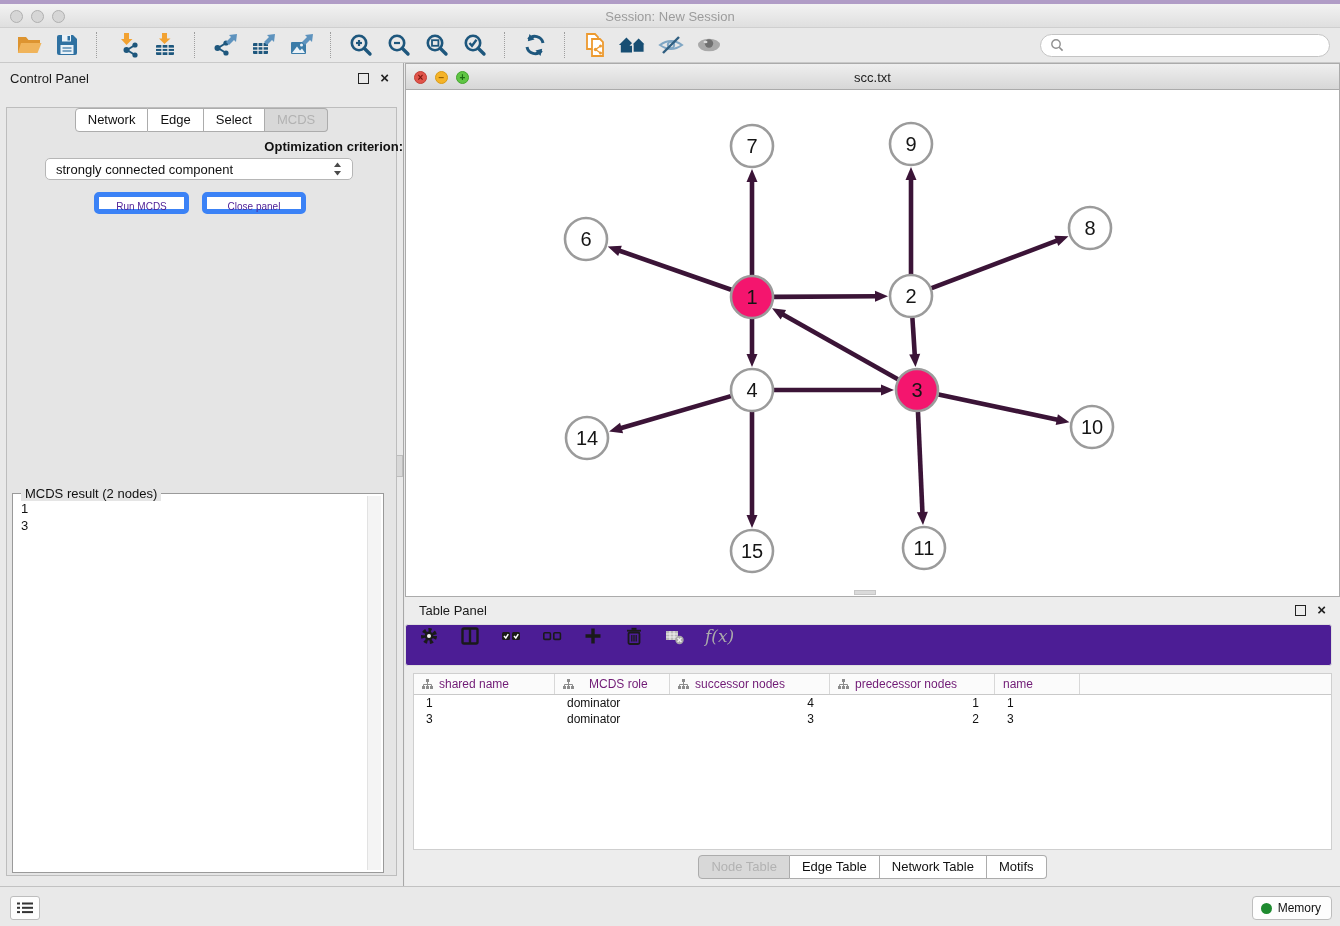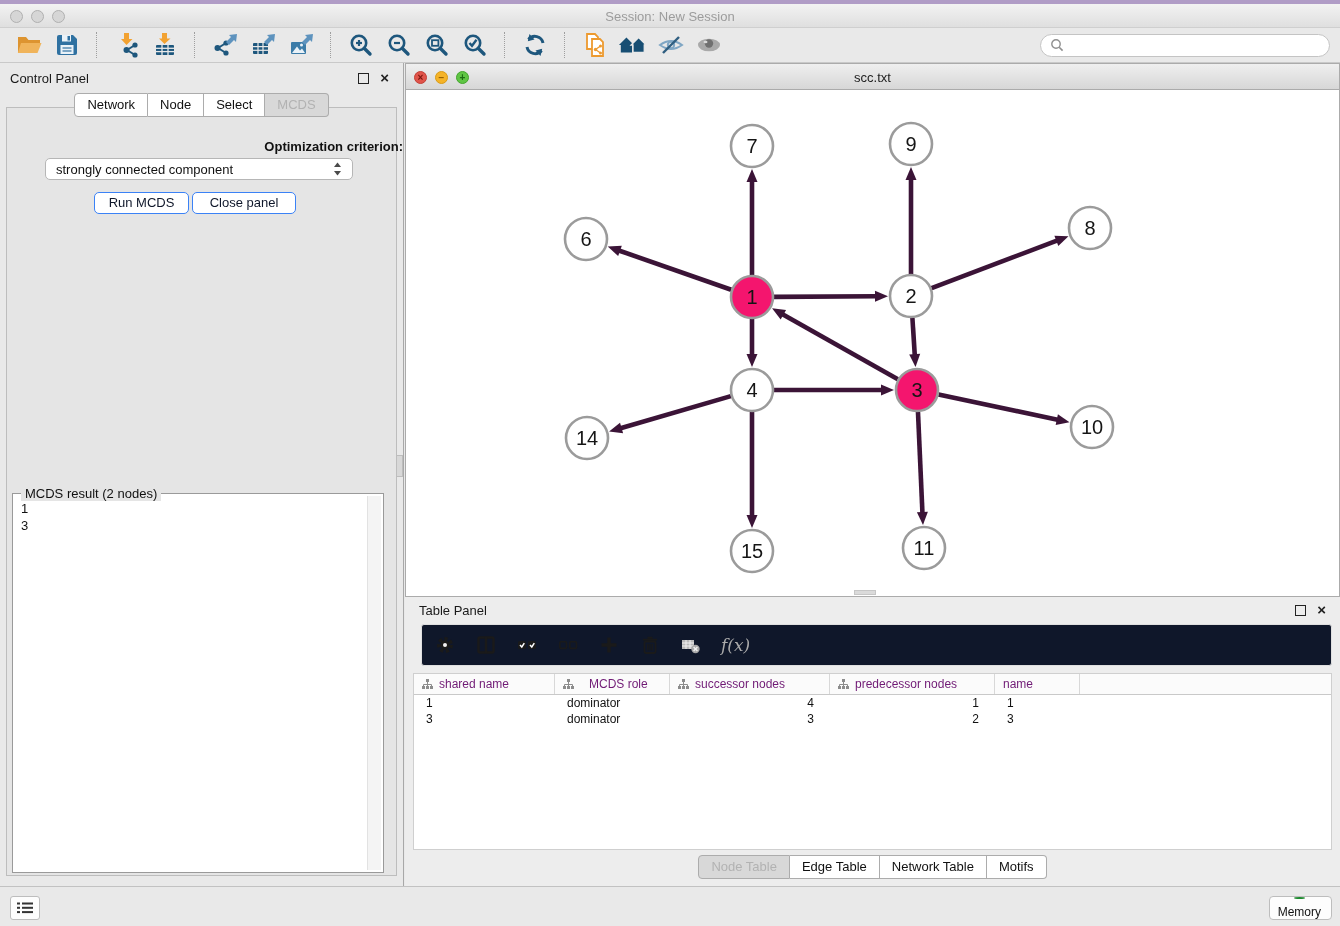--- a/index.html
+++ b/index.html
@@ -21,31 +21,31 @@
   .search-wrap{margin-left:auto;width:290px;height:23px;background:#fff;border:1px solid #C4C4C4;border-radius:12px;display:flex;align-items:center;padding:0 9px;box-sizing:border-box;gap:6px;}
   .search-input{border:none;outline:none;flex:1;font-size:12px;background:transparent;}
 
   
   .control-panel{position:absolute;left:0;top:63px;width:404px;height:823px;border-right:1px solid #A8A8A8;box-sizing:border-box;background:#E9E9E9;}
   .panel-title{position:absolute;left:10px;top:8px;font-size:13px;color:#1A1A1A;}
   .panel-ctrls{position:absolute;right:14px;top:9px;display:flex;gap:11px;align-items:center;}
   .float-box{width:9px;height:9px;border:1.5px solid #222;background:transparent;}
   .close-x{font-size:15px;font-weight:bold;color:#222;line-height:12px;}
   .cp-body{position:absolute;left:6px;right:6px;top:44px;bottom:10px;border:1px solid #BDBDBD;background:#E5E5E5;}
-  .seg-tabs{position:absolute;left:0;right:0;top:30px;display:flex;justify-content:center;z-index:3;}
+  .seg-tabs{position:absolute;left:0;right:0;top:45px;display:flex;justify-content:center;z-index:3;}
   .seg{height:22px;line-height:22px;padding:0 12px;font-size:13px;background:#fff;border:1px solid #ACACAC;border-left:none;color:#111;cursor:default;}
   .seg:first-child{border-left:1px solid #ACACAC;border-radius:4px 0 0 4px;}
   .seg:last-child{border-radius:0 4px 4px 0;}
   .seg.selected{background:#D8D8D8;color:#B2B2B2;}
   .opt-label{position:absolute;left:0;right:0;top:76px;text-align:right;font-size:13px;color:#111;font-weight:bold;}
   .combo{position:absolute;left:45px;top:95px;width:308px;height:22px;background:#fff;border:1px solid #B6B6B6;border-radius:5px;font-size:13px;display:flex;align-items:center;padding:0 10px;box-sizing:border-box;color:#111;}
   .combo .chevrons{margin-left:auto;display:flex;}
-  .btn{position:absolute;height:22px;background:#fff;border:1px solid #3b82f6;border-radius:5px;font-size:13px;text-align:center;line-height:20px;box-sizing:border-box;color:#0f172a;}
+  .btn{position:absolute;height:22px;background:#fff;border:5px solid #3b82f6;border-radius:5px;font-size:10px;text-align:center;line-height:20px;box-sizing:border-box;color:#4c1d95;}
   .btn-run{left:94px;top:129px;width:95px;}
-  .btn-close{left:192px;top:129px;width:104px;}
+  .btn-close{left:202px;top:129px;width:104px;}
   .fieldset{position:absolute;left:12px;top:430px;width:372px;height:380px;border:1px solid #9A9A9A;background:#fff;box-sizing:border-box;}
   .legend{position:absolute;left:8px;top:-8px;background:#E5E5E5;padding:0 4px;font-size:13px;color:#111;}
   .result-list{position:absolute;left:2px;top:4px;right:16px;bottom:2px;font-size:13px;color:#111;padding:2px 6px;overflow:hidden;}
   .result-item{line-height:17px;}
   .result-scroll{position:absolute;top:2px;bottom:2px;right:2px;width:13px;background:#F4F4F4;border-left:1px solid #E2E2E2;}
   .v-grip{position:absolute;right:0px;top:392px;width:7px;height:22px;background:#D8D8D8;border:1px solid #BDBDBD;box-sizing:border-box;}
 
   
   .network-window{position:absolute;left:405px;top:63px;width:935px;height:534px;}
   .net-titlebar{position:absolute;left:0;top:0;right:0;height:27px;background:linear-gradient(#EFEFEF,#D7D7D7);border:1px solid #ABABAB;box-sizing:border-box;}
@@ -55,34 +55,34 @@
   .nl-min{background:#F5B328;border:1px solid #D99B16;color:#935E00;}
   .nl-zoom{background:#5FC544;border:1px solid #43A52C;color:#1C6C13;}
   .net-title{position:absolute;left:0;right:0;top:6px;text-align:center;font-size:13px;color:#222;}
   .net-canvas{position:absolute;left:0;top:27px;right:0;bottom:0;background:#fff;border:1px solid #ABABAB;border-top:none;box-sizing:border-box;}
   .h-grip{position:absolute;left:448px;bottom:1px;width:22px;height:5px;background:#DADADA;border:1px solid #C6C6C6;box-sizing:border-box;}
 
   
   .table-panel{position:absolute;left:405px;top:597px;width:935px;height:289px;background:#EDEDED;}
   .tp-title{position:absolute;left:14px;top:6px;font-size:13px;color:#1A1A1A;}
   .tp-ctrls{position:absolute;right:14px;top:7px;display:flex;gap:11px;align-items:center;}
-  .tp-toolbar{position:absolute;left:16px;right:8px;top:27px;height:42px;background:#0f172a;border:1px solid #DFDFDF;border-radius:3px;display:flex;align-items:center;padding:0 12px;gap:19px;box-sizing:border-box;}
+  .tp-toolbar{position:absolute;left:0;right:8px;top:27px;height:42px;background:#4c1d95;border:1px solid #DFDFDF;border-radius:3px;display:flex;padding:0 12px;gap:19px;box-sizing:border-box;}
   .tp-tool{display:flex;align-items:center;justify-content:center;width:22px;height:22px;}
   .fx{font-family:"DejaVu Serif",serif;font-style:italic;color:#ABABAB;font-size:17px;}
   .tp-table{position:absolute;left:8px;right:8px;top:76px;bottom:36px;background:#fff;border:1px solid #CFCFCF;overflow:hidden;box-sizing:border-box;}
   .thead{display:flex;height:20px;background:#FBFBFB;border-bottom:1px solid #C9C9C9;}
   .th{display:flex;align-items:center;gap:6px;padding:0 6px 0 8px;font-size:12px;color:#701a75;border-right:1px solid #D8D8D8;box-sizing:border-box;}
   .tr{display:flex;height:16px;}
   .td{font-size:12px;color:#111;box-sizing:border-box;padding:0 16px 0 12px;line-height:16px;white-space:nowrap;}
   .tp-tabs{position:absolute;left:0;right:0;bottom:7px;display:flex;justify-content:center;}
 
   
   .statusbar{position:absolute;left:0;top:886px;width:100%;height:40px;border-top:1px solid #C2C2C2;background:#E9E9E9;box-sizing:border-box;}
   .list-btn{position:absolute;left:10px;top:9px;width:30px;height:24px;background:#FDFDFD;border:1px solid #BDBDBD;border-radius:3px;display:flex;align-items:center;justify-content:center;box-sizing:border-box;}
-  .memory-btn{position:absolute;right:8px;top:9px;height:24px;padding:0 10px 0 8px;background:#FDFDFD;border:1px solid #BDBDBD;border-radius:4px;display:flex;align-items:center;gap:6px;font-size:12px;color:#111;box-sizing:border-box;flex-direction:column;}
+  .memory-btn{position:absolute;right:8px;top:9px;height:24px;padding:0 10px 0 8px;background:#FDFDFD;border:1px solid #BDBDBD;border-radius:4px;display:flex;align-items:center;gap:6px;font-size:12px;color:#111;box-sizing:border-box;}
   .mem-dot{width:11px;height:11px;border-radius:50%;background:#1E8A2F;}
 </style>
 </head>
 <body>
 
 <div class="app">
 
   <div class="top-strip"></div>
 
   <div class="titlebar">
@@ -247,21 +247,21 @@
 
   <div class="control-panel">
     <div class="panel-title">Control Panel</div>
     <div class="panel-ctrls">
       <div class="float-box"></div>
       <div class="close-x">×</div>
     </div>
     <div class="cp-body"></div>
     <div class="seg-tabs">
         <div class="seg">Network</div>
-        <div class="seg">Node</div>
+        <div class="seg">Edge</div>
         <div class="seg">Select</div>
         <div class="seg selected">MCDS</div>
       </div>
     <div class="opt-label">Optimization criterion:</div>
     <div class="combo">
       <span>strongly connected component</span>
       <span class="chevrons">
         <svg width="9" height="16" viewBox="0 0 9 16">
           <path d="M4.5 1.5 L8 6 H1 Z" fill="#4A4A4A"></path>
           <path d="M4.5 14.5 L1 10 H8 Z" fill="#4A4A4A"></path>

